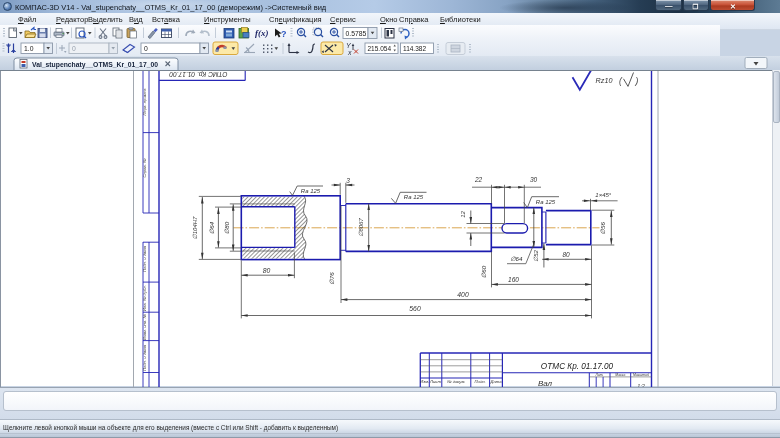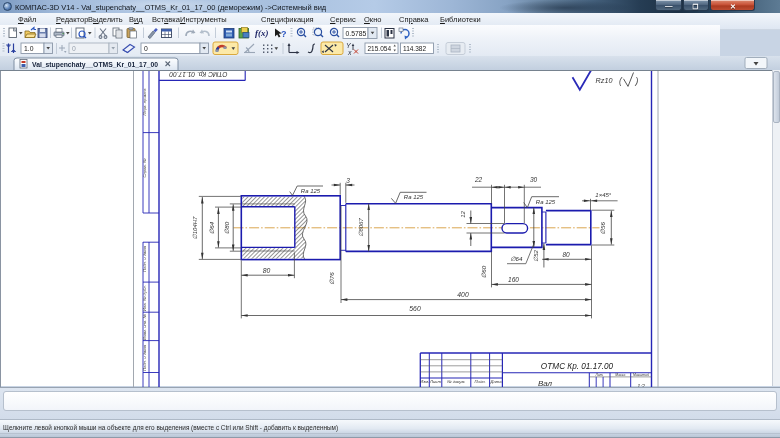--- a/index.html
+++ b/index.html
@@ -42,24 +42,24 @@
 <div id="bclose" class="abs wbtn">
         <span class="wg" style="left:19px;top:2.5px;font-size:7px">✕</span>
       </div>
     </div>
 <div id="menubar" class="abs">
 <span style="left:18px"><u>Ф</u>айл</span>
       <span style="left:56px"><u>Р</u>едактор</span>
       <span style="left:88px">В<u>ы</u>делить</span>
       <span style="left:129px">В<u>и</u>д</span>
       <span style="left:152px">Вст<u>а</u>вка</span>
-      <span style="left:180px"><u>И</u>нструменты</span>
-      <span style="left:261px">Сп<u>е</u>цификация</span>
+      <span style="left:204px"><u>И</u>нструменты</span>
+      <span style="left:269px">Сп<u>е</u>цификация</span>
       <span style="left:330px"><u>С</u>ервис</span>
-      <span style="left:364px"><u>О</u>кно</span>
+      <span style="left:380px"><u>О</u>кно</span>
       <span style="left:399px">Сп<u>р</u>авка</span>
       <span style="left:440px"><u>Б</u>иблиотеки</span>
 </div>
 <div id="toolbars" class="abs"><svg width="780" height="31">
 <line x1="4" y1="3" x2="4" y2="12" stroke="#b2bdcb" stroke-width="2" stroke-dasharray="1 1.5"></line>
 <rect x="9" y="3" width="7.5" height="9.5" fill="#fff" stroke="#5a6470" stroke-width="0.9"></rect>
         <path d="M13.5,3 l3,3 l-3,0 z" fill="#d8dee8" stroke="#5a6470" stroke-width="0.7"></path>
 <path d="M19,7 l3.6,0 l-1.8,2.6 z" fill="#444"></path>
 <path d="M25,6 l4,0 l1,1.5 l5,0 l0,5 l-10,0 z" fill="#f2cb62" stroke="#8a6d20" stroke-width="0.8"></path>
         <path d="M25,12.5 l2,-3.5 l9,0 l-2,3.5 z" fill="#fbe296" stroke="#8a6d20" stroke-width="0.8"></path>

